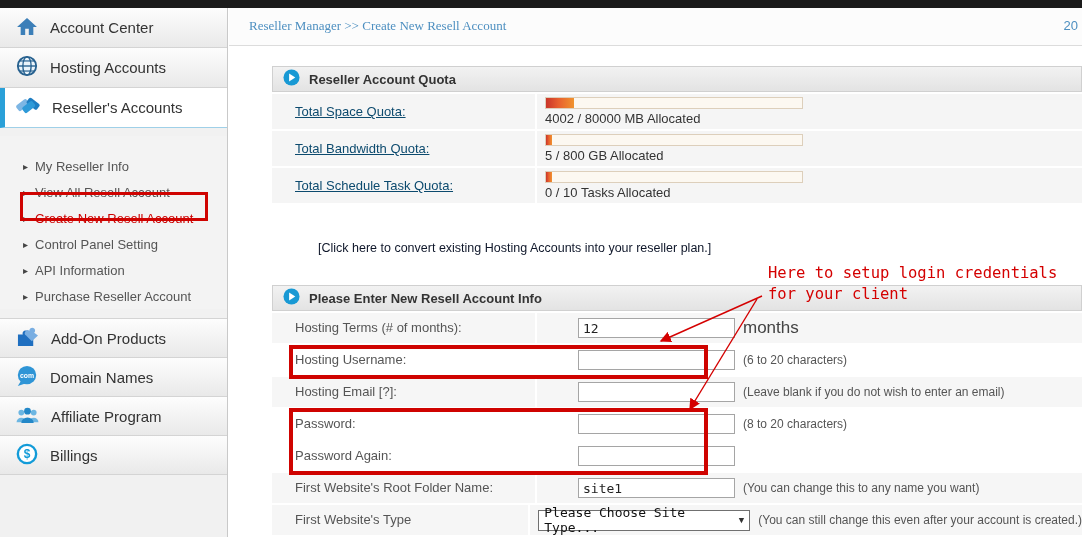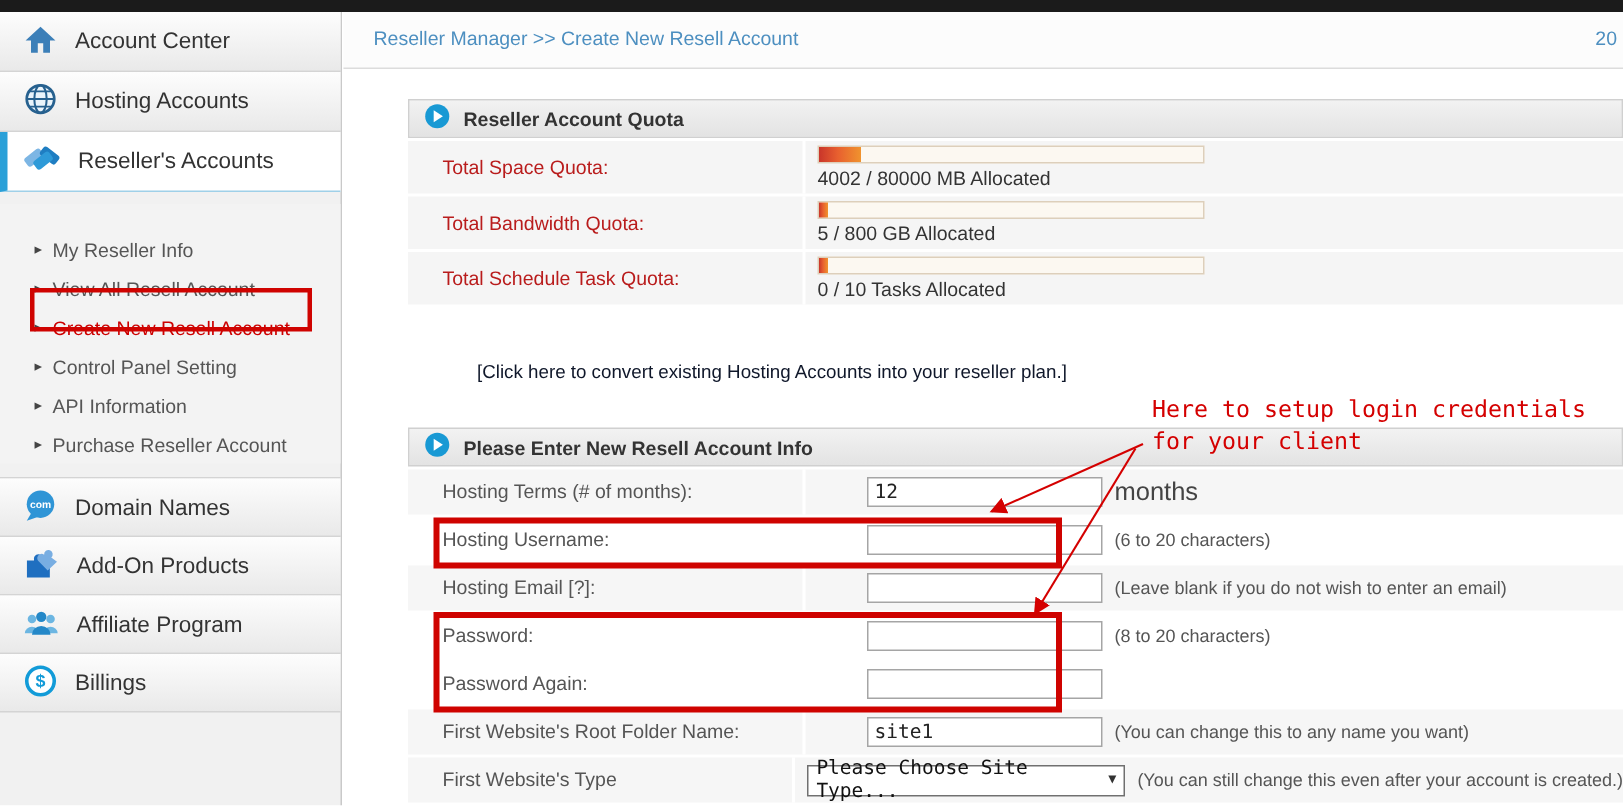--- a/index.html
+++ b/index.html
@@ -33,32 +33,32 @@
   }
   .sub-item .tri { font-size:10px; color:#444; }
   .bottom-group { position:absolute; left:0; top:310px; width:227px; border-top:1px solid #d4d4d4; }
   .bottom-group .nav-item { height:39px; }
 
   
   .crumbbar {
     position:absolute; left:229px; top:8px; width:853px; height:38px;
     background:#fcfcfc; border-bottom:1px solid #dcdcdc;
   }
-  .crumb-text { position:absolute; left:20px; top:10px; color:#4d8fc0; font-size:13px; }
+  .crumb-text { position:absolute; left:20px; top:10px; color:#4d8fc0; font-size:13px;font-family:Liberation Serif, serif; }
   .crumb-right { position:absolute; right:4px; top:10px; color:#4d8fc0; font-size:13px;text-align:right; }
 
   .panel { position:absolute; left:272px; width:810px; }
   .panel-header {
     height:26px; display:flex; align-items:center; gap:9px; padding-left:10px;
     background:linear-gradient(#f2f2f2,#e3e3e3);
     border:1px solid #d0d0d0; font-weight:bold; font-size:13px; color:#333;
   }
   #quota-panel { top:66px; }
   .q-row { height:35px; margin-top:2px; background:#f5f5f5; display:flex; }
-  .q-label { width:263px; padding-left:23px; line-height:35px; color:#b91c1c; }
+  .q-label { width:263px; padding-left:23px; line-height:35px; color:#0c4a6e;text-decoration:underline; }
   .q-value { border-left:2px solid #fff; padding-left:8px; padding-top:3px; }
   .bar { width:258px; height:12px; background:#fcf8f1; border:1px solid #ddcfbb; }
   .bar-fill { height:100%; width:0; background:linear-gradient(90deg,#c9352a,#e8602f 45%,#f0932e); }
   .q-text { margin-top:2px; color:#333; }
 
   .convert-link {
     position:absolute; left:276px; top:241px; color:#0f172a; font-size:12.5px; cursor:pointer;padding-left:42px;
   }
 
   #form-panel { top:285px; }
@@ -153,36 +153,36 @@
     </div>
     <div class="sub-item">
       <span class="tri">▸</span>
       <span>Purchase Reseller Account</span>
     </div>
   </div>
 
   <div class="bottom-group">
     <div class="nav-item">
       <span>
+        <svg width="23" height="21" viewBox="0 0 24 22">
+            <path d="M2 9 h5 a3.2 3.2 0 1 1 6 0 h5 v12 h-16 z" fill="#1f6fc0"></path>
+            <path d="M14 5 a3 3 0 1 1 5 2 l4 3 -6.5 6 -6 -6 a3 3 0 0 1 3.5 -5 z" fill="#79aee2"></path>
+          </svg>
+      </span>
+      <span class="nav-label">Add-On Products</span>
+    </div>
+    <div class="nav-item">
+      <span>
         <svg width="22" height="22" viewBox="0 0 24 24">
             <circle cx="12" cy="11" r="10" fill="#2f95d6"></circle>
             <path d="M5 18 L2 23 L11 20 Z" fill="#2f95d6"></path>
             <text x="12" y="14" font-size="7.5" font-weight="bold" fill="#fff" text-anchor="middle" font-family="sans-serif">com</text>
           </svg>
       </span>
       <span class="nav-label">Domain Names</span>
-    </div>
-    <div class="nav-item">
-      <span>
-        <svg width="23" height="21" viewBox="0 0 24 22">
-            <path d="M2 9 h5 a3.2 3.2 0 1 1 6 0 h5 v12 h-16 z" fill="#1f6fc0"></path>
-            <path d="M14 5 a3 3 0 1 1 5 2 l4 3 -6.5 6 -6 -6 a3 3 0 0 1 3.5 -5 z" fill="#79aee2"></path>
-          </svg>
-      </span>
-      <span class="nav-label">Add-On Products</span>
     </div>
     <div class="nav-item">
       <span>
         <svg width="23" height="20" viewBox="0 0 24 21">
             <circle cx="5.5" cy="8" r="3" fill="#6cb6e2"></circle>
             <circle cx="18.5" cy="8" r="3" fill="#6cb6e2"></circle>
             <path d="M0.5 18 a5 4.5 0 0 1 10 0 z" fill="#6cb6e2"></path>
             <path d="M13.5 18 a5 4.5 0 0 1 10 0 z" fill="#6cb6e2"></path>
             <circle cx="12" cy="6.5" r="3.6" fill="#2488c8"></circle>
             <path d="M5.5 19 a6.5 6 0 0 1 13 0 z" fill="#2488c8"></path>

